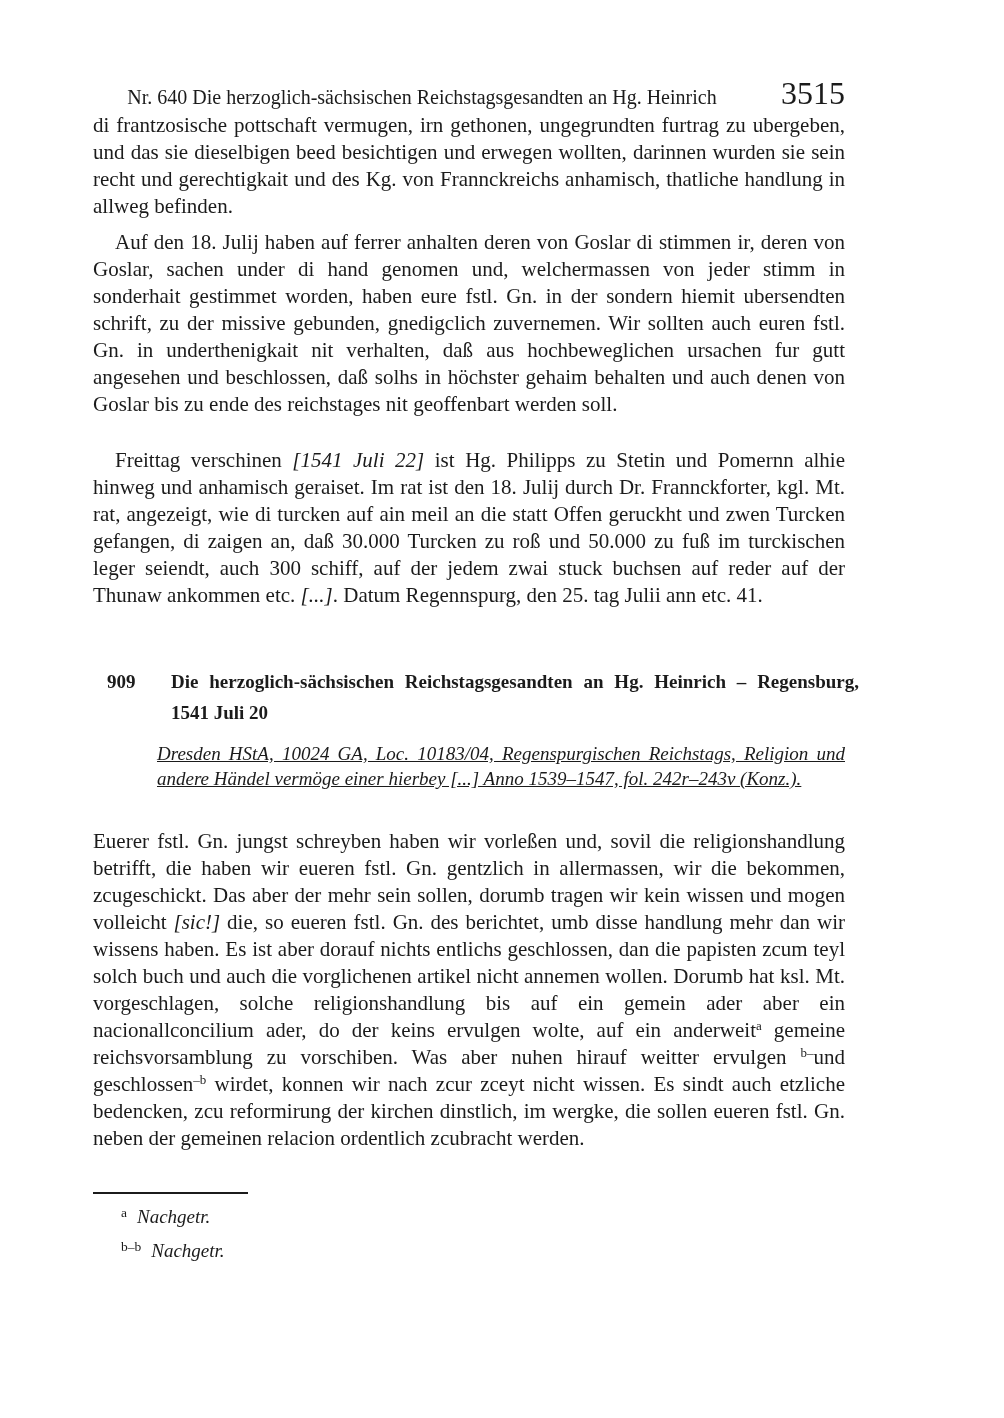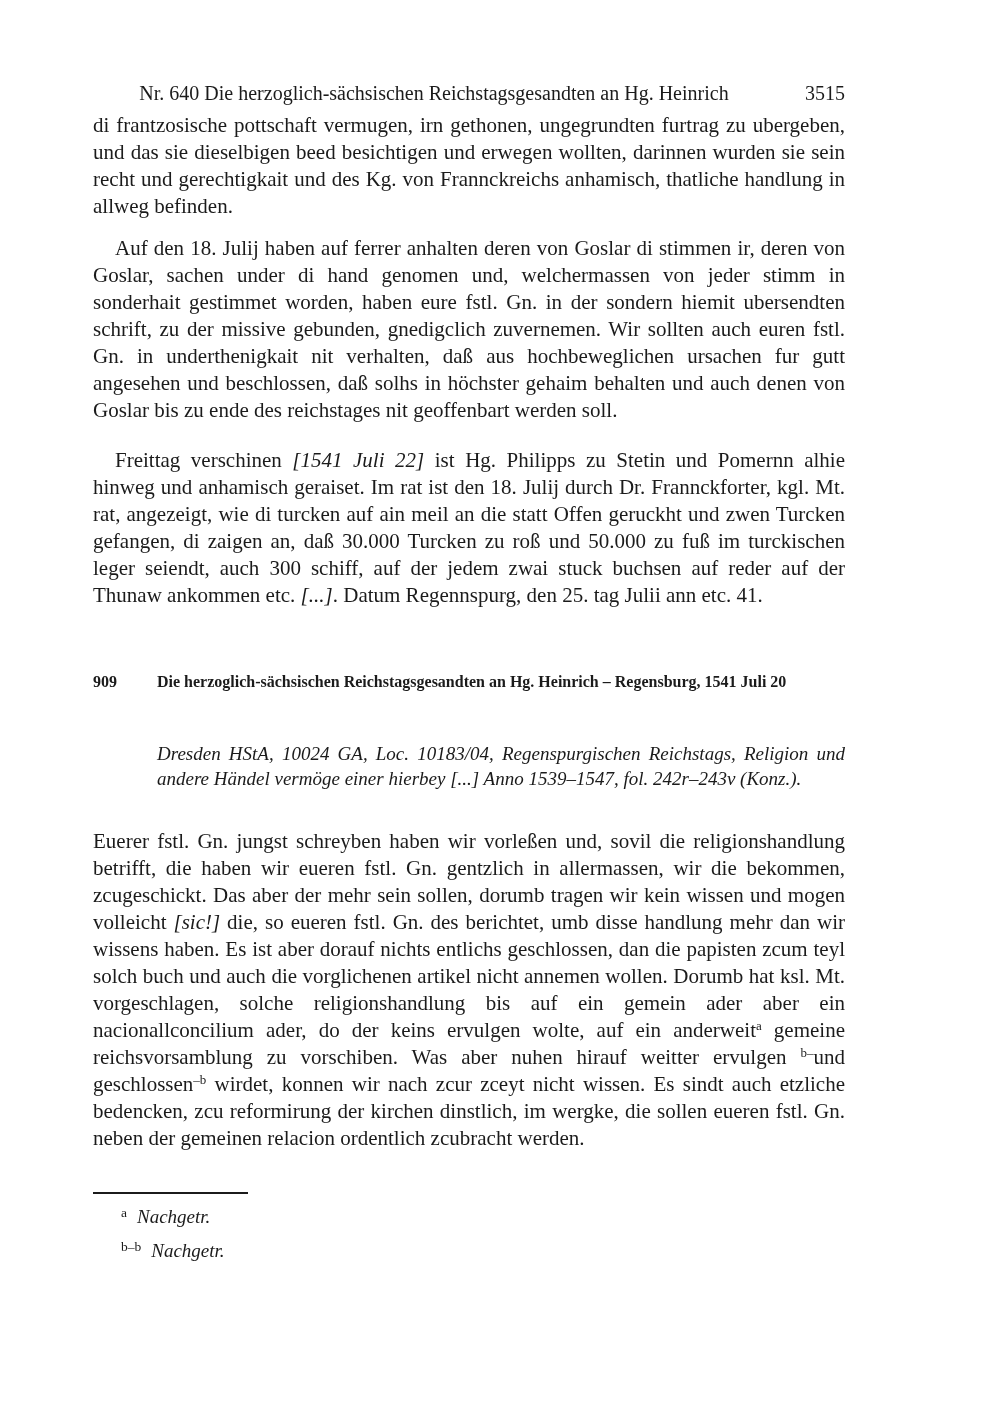--- a/index.html
+++ b/index.html
@@ -16,21 +16,21 @@
 
   
   .running-header {
     top: 80px;
     display: flex;
     align-items: baseline;
     font-size: 20px;
     line-height: 26px;
   }
   .rh-title { flex: 1; text-align: center; padding-left: 10px; padding-right: 40px; white-space: nowrap; }
-  .rh-page { font-size: 20px; flex: none; }
+  .rh-page { font-size: 32px; flex: none; }
 
   
   .body-text {
     font-size: 21px;
     line-height: 27px;
     text-align: justify;
   }
   .indent { text-indent: 22px; }
   .it { font-style: italic; }
 
@@ -39,35 +39,37 @@
     line-height: 0;
     vertical-align: 7px;
     font-style: normal;
   }
 
   
   .entry-heading {
     top: 666px;
     display: flex;
     font-weight: bold;
-    font-size: 16px;
+    font-size: 19px;
     line-height: 31px;
+    margin-left: 14px;
   }
   .entry-number { width: 64px; flex: none; }
   .entry-title { flex: 1; text-align: justify; }
 
   
   .source {
     top: 741px;
     left: 157px;
     width: 688px;
     font-style: italic;
     font-size: 19px;
     line-height: 25px;
     text-align: justify;
+    text-decoration: underline;
   }
 
   .entry-body { top: 828px; }
 
   
   .footnotes { top: 1192px; }
   .fn-rule {
     width: 155px;
     height: 0;
     border-top: 2px solid #1b1b1b;
@@ -92,21 +94,21 @@
 
 <div class="abs textcol running-header">
   <span class="rh-title">Nr. 640 Die herzoglich-sächsischen Reichstagsgesandten an Hg. Heinrich</span>
   <span class="rh-page">3515</span>
 </div>
 
 <p class="abs textcol body-text" style="top:112px;">
   <span>di frantzosische pottschaft vermugen, irn gethonen, ungegrundten furtrag zu ubergeben, und das sie dieselbigen beed besichtigen und erwegen wollten, darinnen wurden sie sein recht und gerechtigkait und des Kg. von Frannckreichs anhamisch, thatliche handlung in allweg befinden.</span>
 </p>
 
-<p class="abs textcol body-text indent" style="top:229px;margin-top:6px;">
+<p class="abs textcol body-text indent" style="top:229px;">
   <span>Auf den 18. Julij haben auf ferrer anhalten deren von Goslar di stimmen ir, deren von Goslar, sachen under di hand genomen und, welchermassen von jeder stimm in sonderhait gestimmet worden, haben eure fstl. Gn. in der sondern hiemit ubersendten schrift, zu der missive gebunden, gnedigclich zuvernemen. Wir sollten auch euren fstl. Gn. in underthenigkait nit verhalten, daß aus hochbeweglichen ursachen fur gutt angesehen und beschlossen, daß solhs in höchster gehaim behalten und auch denen von Goslar bis zu ende des reichstages nit geoffenbart werden soll.</span>
 </p>
 
 <p class="abs textcol body-text indent" style="top:447px;">
   <span>Freittag verschinen </span><span class="it">[1541 Juli 22]</span><span> ist Hg. Philipps zu Stetin und Pomernn alhie hinweg und anhamisch geraiset. Im rat ist den 18. Julij durch Dr. Frannckforter, kgl. Mt. rat, angezeigt, wie di turcken auf ain meil an die statt Offen geruckht und zwen Turcken gefangen, di zaigen an, daß 30.000 Turcken zu roß und 50.000 zu fuß im turckischen leger seiendt, auch 300 schiff, auf der jedem zwai stuck buchsen auf reder auf der Thunaw ankommen etc. </span><span class="it">[...]</span><span>. Datum Regennspurg, den 25. tag Julii ann etc. 41.</span>
 </p>
 
 <div class="abs textcol entry-heading">
   <span class="entry-number">909</span>
   <span class="entry-title">Die herzoglich-sächsischen Reichstagsgesandten an Hg. Heinrich – Regensburg, 1541 Juli 20</span>

